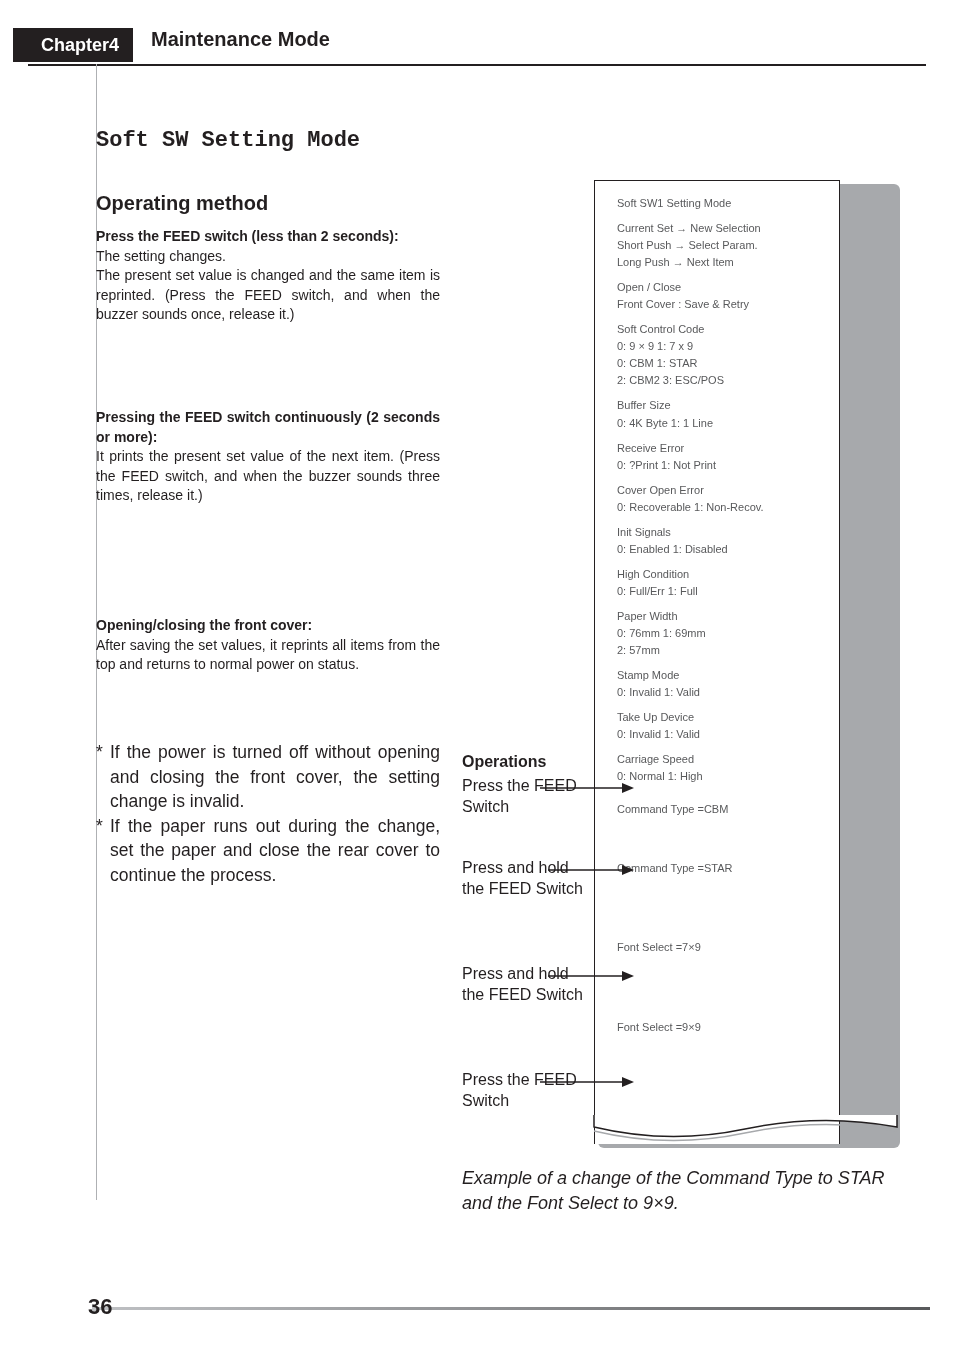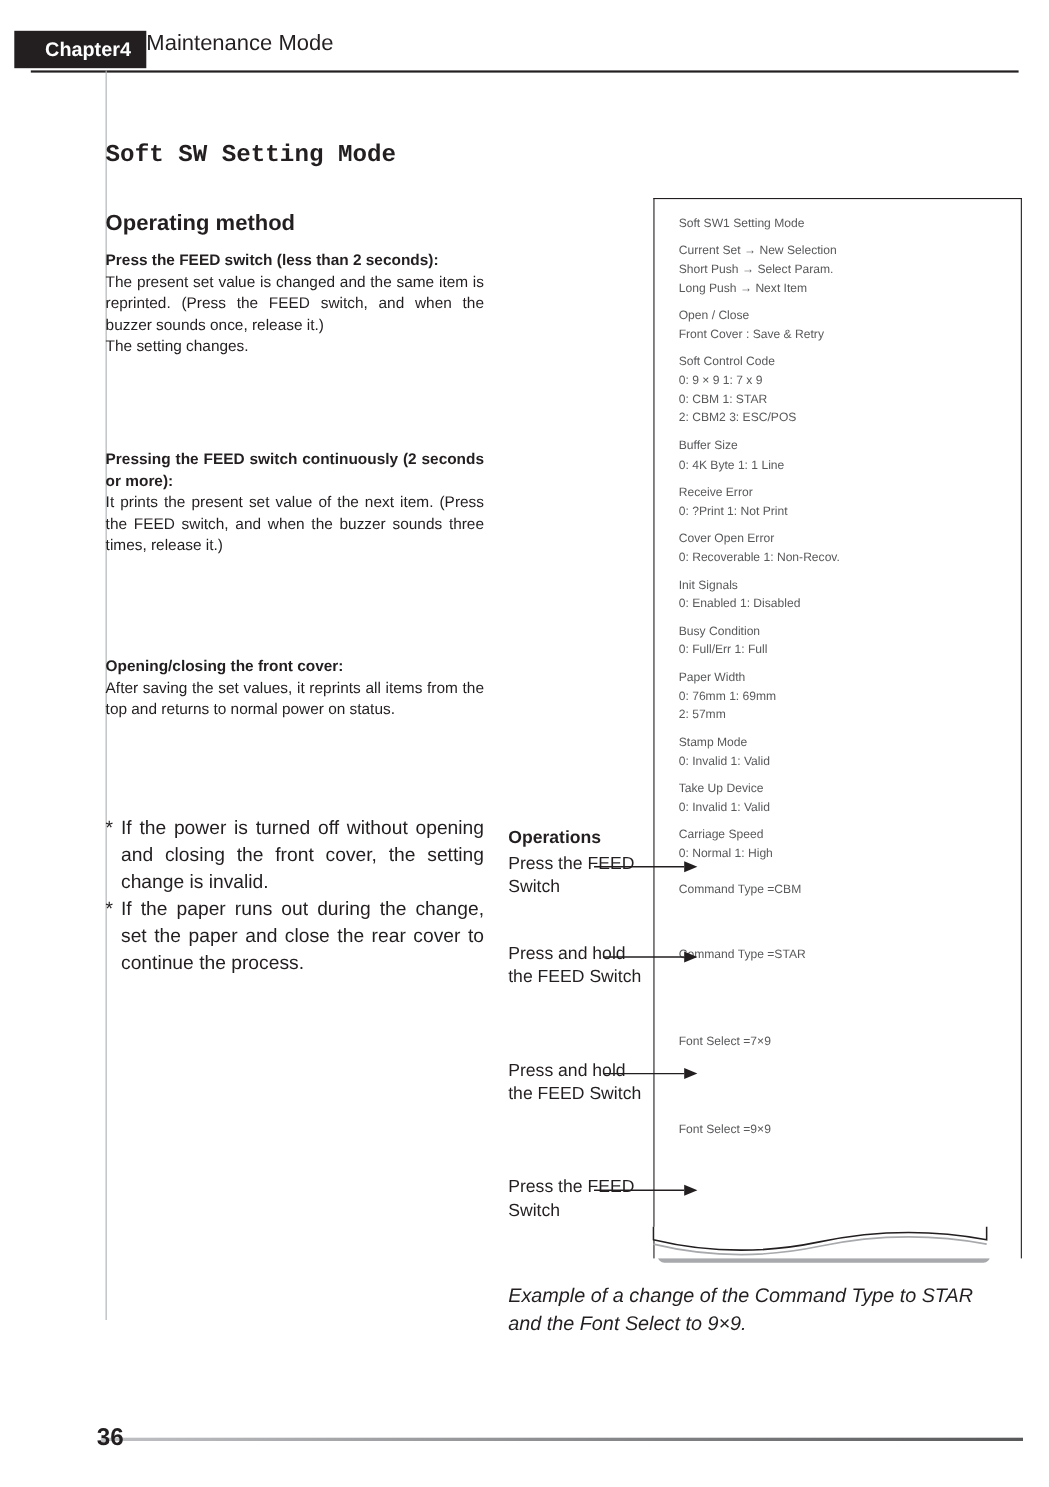--- a/index.html
+++ b/index.html
@@ -25,23 +25,24 @@
     background: #231f20;
     color: #fff;
     font-weight: 600;
     font-size: 18px;
     padding: 6px 14px 6px 28px;
     height: 34px;
     display: flex;
     align-items: center;
   }
   .chapter-title {
-    font-weight: 400;
+    font-weight: 700;
     font-size: 20px;
     color: #231f20;
+    padding-left: 18px;
   }
   .hr-top {
     position: absolute;
     top: 64px;
     left: 28px;
     right: 28px;
     height: 2px;
     background: #231f20;
   }
   .vline {
@@ -93,21 +94,21 @@
   .receipt-shadow {
     position: absolute;
     top: 4px; left: 4px;
     width: 302px; height: 964px;
     background: #a7a9ac;
     border-radius: 6px;
   }
   .receipt {
     position: absolute;
     top: 0; left: 0;
-    width: 335px; height: 964px;
+    width: 246px; height: 964px;
     background: #fff;
     border: 1.5px solid #231f20;
     border-bottom: none;
     padding: 14px 18px 40px 22px;
     font-size: 11px;
     line-height: 1.55;
     color: #58595b;
     overflow: hidden;
   }
   .receipt .line { white-space: nowrap; }
@@ -179,30 +180,30 @@
   <div class="chapter-title">Maintenance Mode</div>
 </div>
 <div class="hr-top"></div>
 <div class="vline"></div>
 
 <div class="h2 soft">Soft SW Setting Mode</div>
 <div class="h3 op">Operating method</div>
 
 <div class="left-col block1" style="position:absolute;">
   <div class="bold">Press the FEED switch (less than 2 seconds):</div>
+  <div>The setting changes.</div>
   <div>The present set value is changed and the same item is reprinted. (Press the FEED switch, and when the buzzer sounds once, release it.)</div>
-  <div>The setting changes.</div>
 </div>
 
 <div class="left-col block2" style="position:absolute;">
   <div class="bold">Pressing the FEED switch continuously (2 seconds or more):</div>
   <div>It prints the present set value of the next item. (Press the FEED switch, and when the buzzer sounds three times, release it.)</div>
 </div>
 
-<div class="left-col block3" style="position:absolute;">
+<div class="left-col block3" style="position:absolute;margin-top:20px;">
   <div class="bold">Opening/closing the front cover:</div>
   <div>After saving the set values, it reprints all items from the top and returns to normal power on status.</div>
 </div>
 
 <div class="left-col block4" style="position:absolute;">
   <div class="row">
     <div class="ast">*</div>
     <div class="txt">If the power is turned off without opening and closing the front cover, the setting change is invalid.</div>
   </div>
   <div class="row">
@@ -233,21 +234,21 @@
     <div class="gap"></div>
     <div class="line">           Receive Error</div>
     <div class="line">          0: ?Print         1: Not Print</div>
     <div class="gap"></div>
     <div class="line">           Cover Open Error</div>
     <div class="line">          0: Recoverable    1: Non-Recov.</div>
     <div class="gap"></div>
     <div class="line">           Init Signals</div>
     <div class="line">          0: Enabled        1: Disabled</div>
     <div class="gap"></div>
-    <div class="line">           Busy Condition</div>
+    <div class="line">           High Condition</div>
     <div class="line">          0: Full/Err       1: Full</div>
     <div class="gap"></div>
     <div class="line">           Paper Width</div>
     <div class="line">          0: 76mm           1: 69mm</div>
     <div class="line">          2: 57mm</div>
     <div class="gap"></div>
     <div class="line">           Stamp Mode</div>
     <div class="line">          0: Invalid        1: Valid</div>
     <div class="gap"></div>
     <div class="line">           Take Up Device</div>

